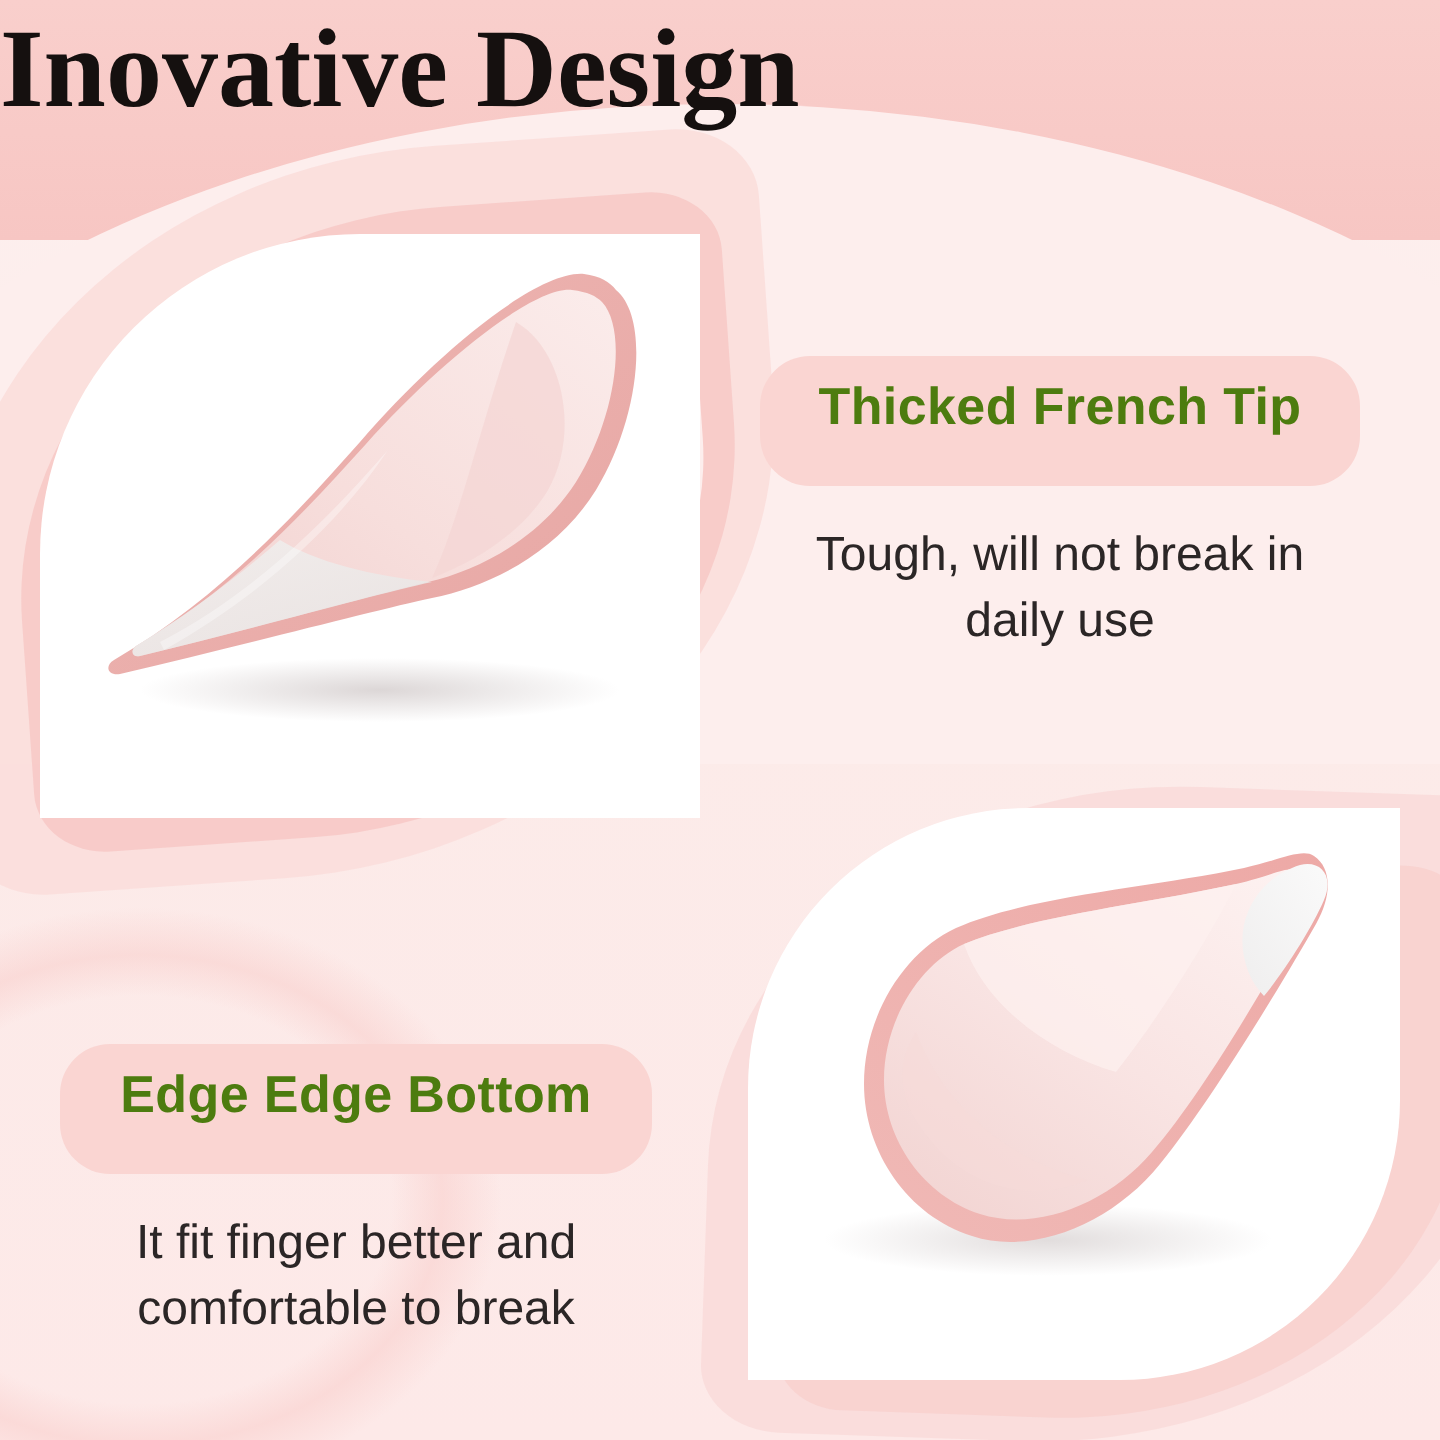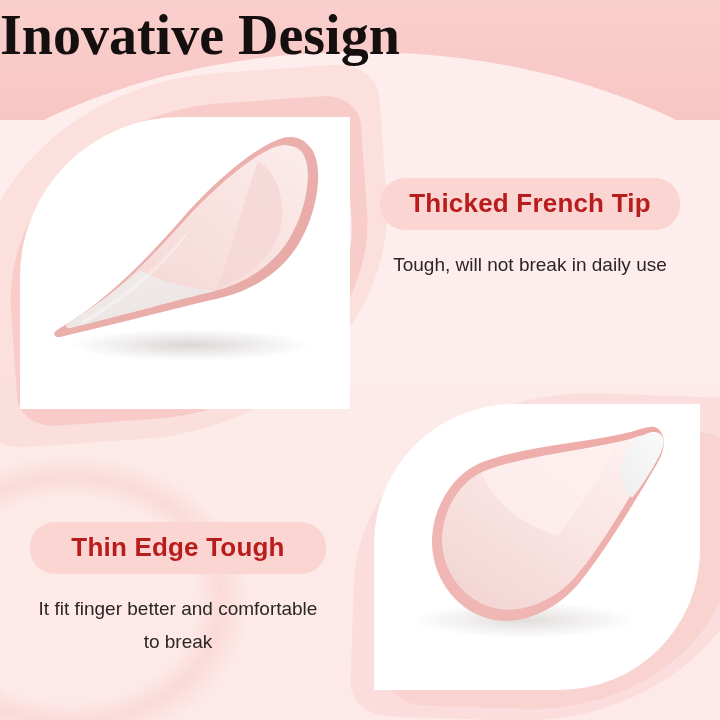--- a/index.html
+++ b/index.html
@@ -166,39 +166,39 @@
 
   
   .block { position: absolute; }
   #block-right { left: 380px; top: 178px; width: 300px; text-align: center; }
   #block-left  { left: 30px;  top: 522px; width: 296px; text-align: center; }
 
   .pill {
     display: block;
     box-sizing: border-box;
     width: 100%;
-    height: 52px;
+    height: 65px;
     line-height: 50px;
     border-radius: 25px;
     background: #fad5d2;
-    color: #b91c1c;
+    color: #4d7c0f;
     font-family: "Liberation Sans", sans-serif;
     font-weight: bold;
     font-size: 26px;
     letter-spacing: .2px;
     text-align: center;
     white-space: nowrap;
   }
 
   .body-text {
     display: block;
     margin-top: 18px;
     font-family: "Liberation Sans", sans-serif;
     font-weight: normal;
-    font-size: 19px;
+    font-size: 24px;
     line-height: 33px;
     color: #2b2626;
     text-align: center;
   }
 </style>
 </head>
 <body>
 
 <div id="stage">
 
@@ -302,17 +302,17 @@
                C 74 140 76 124 84 112 Z" fill="#f6dad8" opacity=".55"></path>
     </svg>
   </div>
 
   <div class="block" id="block-right">
     <span class="pill">Thicked French Tip</span>
     <span class="body-text">Tough, will not break in daily use</span>
   </div>
 
   <div class="block" id="block-left">
-    <span class="pill">Thin Edge Tough</span>
+    <span class="pill">Edge Edge Bottom</span>
     <span class="body-text">It fit finger better and comfortable to break</span>
   </div>
 
 </div>
 
 </body></html>

